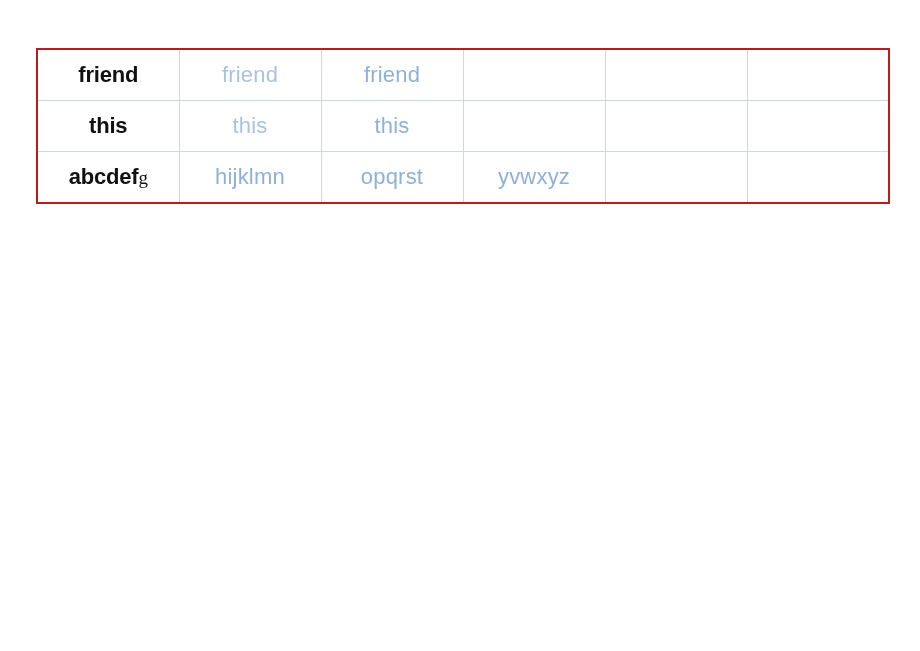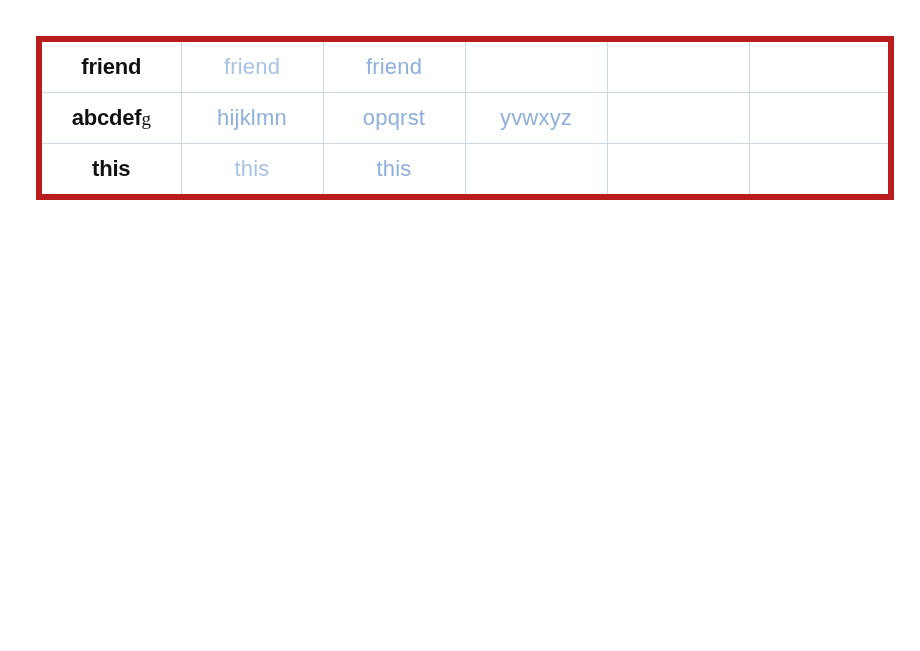--- a/index.html
+++ b/index.html
@@ -44,21 +44,22 @@
     text-align: center;
     vertical-align: middle;
     border: 1px solid #ccd8e6;
     background: #ffffff;
     white-space: nowrap;
     overflow: hidden;
   }
 
   
   #word-table {
-    border: 6px solid #b91c1c;
+    border: 2px solid #b91c1c;
+    margin-top: 12px;
   }
   #word-table tr:first-child td { border-top-color: #c0cfe0; }
   #word-table tr:last-child  td { border-bottom-color: #c0cfe0; }
   #word-table td:first-child { border-left-color: #c0cfe0; }
   #word-table td:last-child  { border-right-color: #c0cfe0; }
 
   
   .cell-text {
     display: inline-block;
     line-height: 1.1;
@@ -127,56 +128,56 @@
           <span class="cell-text"></span>
         </td>
         <td class="empty-cell">
           <span class="cell-text"></span>
         </td>
       </tr>
 
 
       <tr>
         <td class="prompt-cell">
+          <span class="cell-text">this</span>
+        </td>
+        <td class="trace-cell">
+          <span class="cell-text">this</span>
+        </td>
+        <td class="trace-cell trace-strong">
+          <span class="cell-text">this</span>
+        </td>
+        <td class="empty-cell">
+          <span class="cell-text"></span>
+        </td>
+        <td class="empty-cell">
+          <span class="cell-text"></span>
+        </td>
+        <td class="empty-cell">
+          <span class="cell-text"></span>
+        </td>
+      </tr>
+
+      <tr>
+        <td class="prompt-cell">
           <span class="cell-text"><span>abcdef</span><span class="alt-glyph">g</span></span>
         </td>
         <td class="trace-cell trace-strong">
           <span class="cell-text">hijklmn</span>
         </td>
         <td class="trace-cell trace-strong">
           <span class="cell-text">opqrst</span>
         </td>
         <td class="trace-cell trace-strong">
           <span class="cell-text">yvwxyz</span>
         </td>
         <td class="empty-cell">
           <span class="cell-text"></span>
         </td>
         <td class="empty-cell">
           <span class="cell-text"></span>
         </td>
       </tr>
 
-      <tr>
-        <td class="prompt-cell">
-          <span class="cell-text">this</span>
-        </td>
-        <td class="trace-cell">
-          <span class="cell-text">this</span>
-        </td>
-        <td class="trace-cell trace-strong">
-          <span class="cell-text">this</span>
-        </td>
-        <td class="empty-cell">
-          <span class="cell-text"></span>
-        </td>
-        <td class="empty-cell">
-          <span class="cell-text"></span>
-        </td>
-        <td class="empty-cell">
-          <span class="cell-text"></span>
-        </td>
-      </tr>
-
     </tbody>
   </table>
 
 </div>
 
 </body></html>

